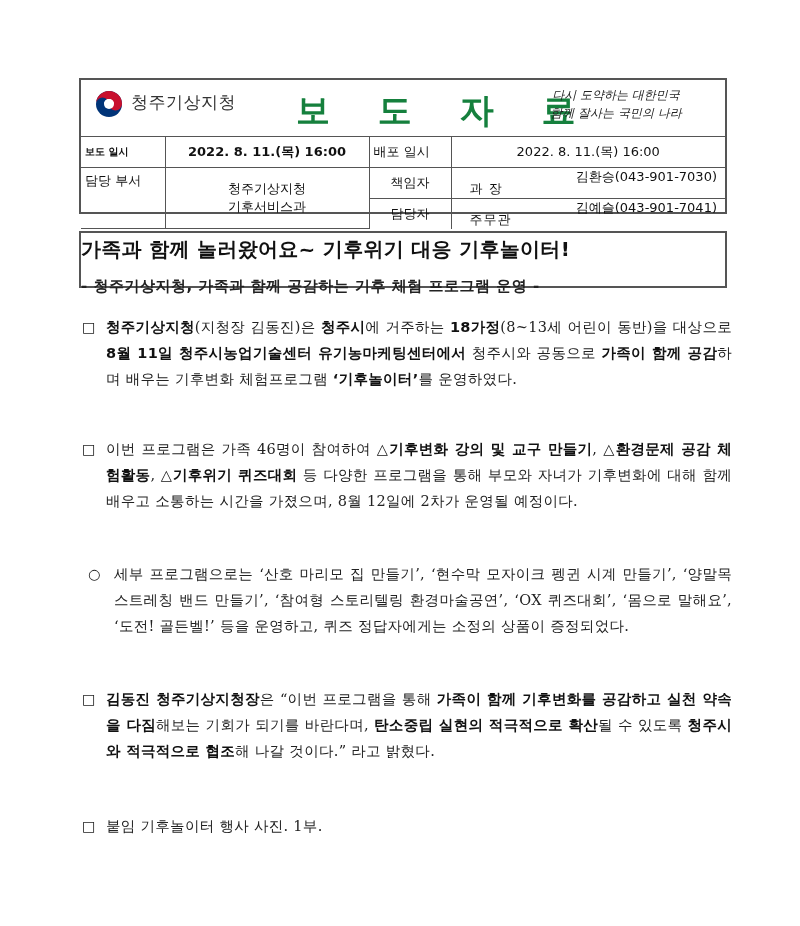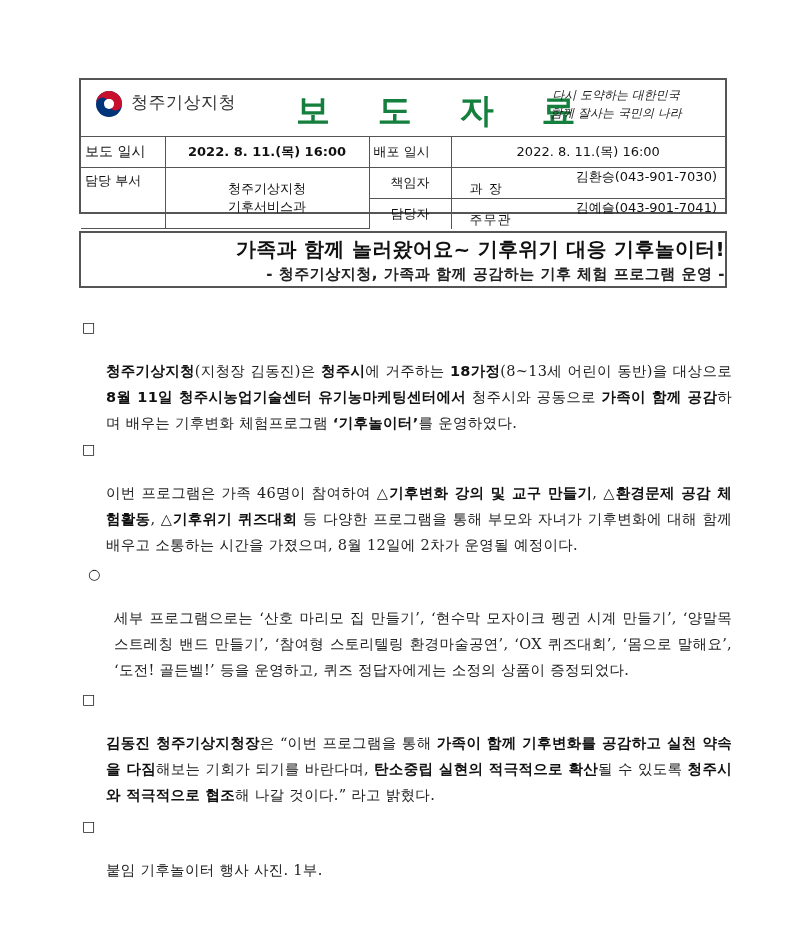--- a/index.html
+++ b/index.html
@@ -25,36 +25,36 @@
   table.info { position: absolute; left: 0; top: 57px; width: 100%; border-collapse: collapse;
                font-size: 13px; table-layout: fixed; }
   table.info td { border: 1.5px solid #555; padding: 0 4px; height: 26px; box-sizing: border-box;
                   white-space: nowrap; }
   table.info tr:first-child td { border-top: none; height: 30px; }
   table.info tr td:first-child { border-left: none; }
   table.info tr td:last-child { border-right: none; }
   table.info tr:last-child td { border-bottom: none; }
   .bold { font-weight: bold; }
   .center { text-align: center; }
-  .label-cell { font-weight: normal; font-size: 14px; }
+  .label-cell { font-weight: bold; font-size: 10px; }
   .dept-cell { text-align: center; vertical-align: middle; line-height: 18px; }
   .contact { display: flex; justify-content: space-between; padding: 0 4px; }
   .contact .role { width: 70px; text-align: left; padding-left: 10px; letter-spacing: 1px; margin-top: 12px; }
 
   
   .headline-box { position: absolute; left: 79px; top: 231px; width: 648px; height: 57px;
-                  border: 2px solid #555; box-sizing: border-box; text-align: right; }
+                  border: 2px solid #555; box-sizing: border-box; text-align: left; }
   .headline { font-size: 20px; font-weight: bold; margin-top: 3px; letter-spacing: 0.3px; color: #111; }
-  .subheadline { font-size: 15px; font-weight: bold; margin-top: 2px; color: #222; letter-spacing: 0.5px; }
+  .subheadline { font-size: 15px; font-weight: bold; margin-top: 14px; color: #222; letter-spacing: 0.5px; }
 
   
   .para { position: absolute; left: 82px; width: 650px; font-family: "DejaVu Serif", serif;
           font-size: 14.5px; line-height: 26px; color: #222; letter-spacing: 0.3px; }
   .para .bullet { position: absolute; left: 0; top: 0; font-family: "DejaVu Sans", sans-serif; }
-  .para .text { display: block; padding-left: 24px; text-align: justify; margin-top: 44px; }
+  .para .text { display: block; padding-left: 24px; text-align: justify; }
   .para b { font-family: "DejaVu Sans", sans-serif; font-weight: bold; color: #111; }
   .sub { left: 88px; width: 644px; }
   .sub .text { padding-left: 26px; }
 </style>
 </head>
 <body>
 
 <div class="page">
 
   <div class="header-box">

